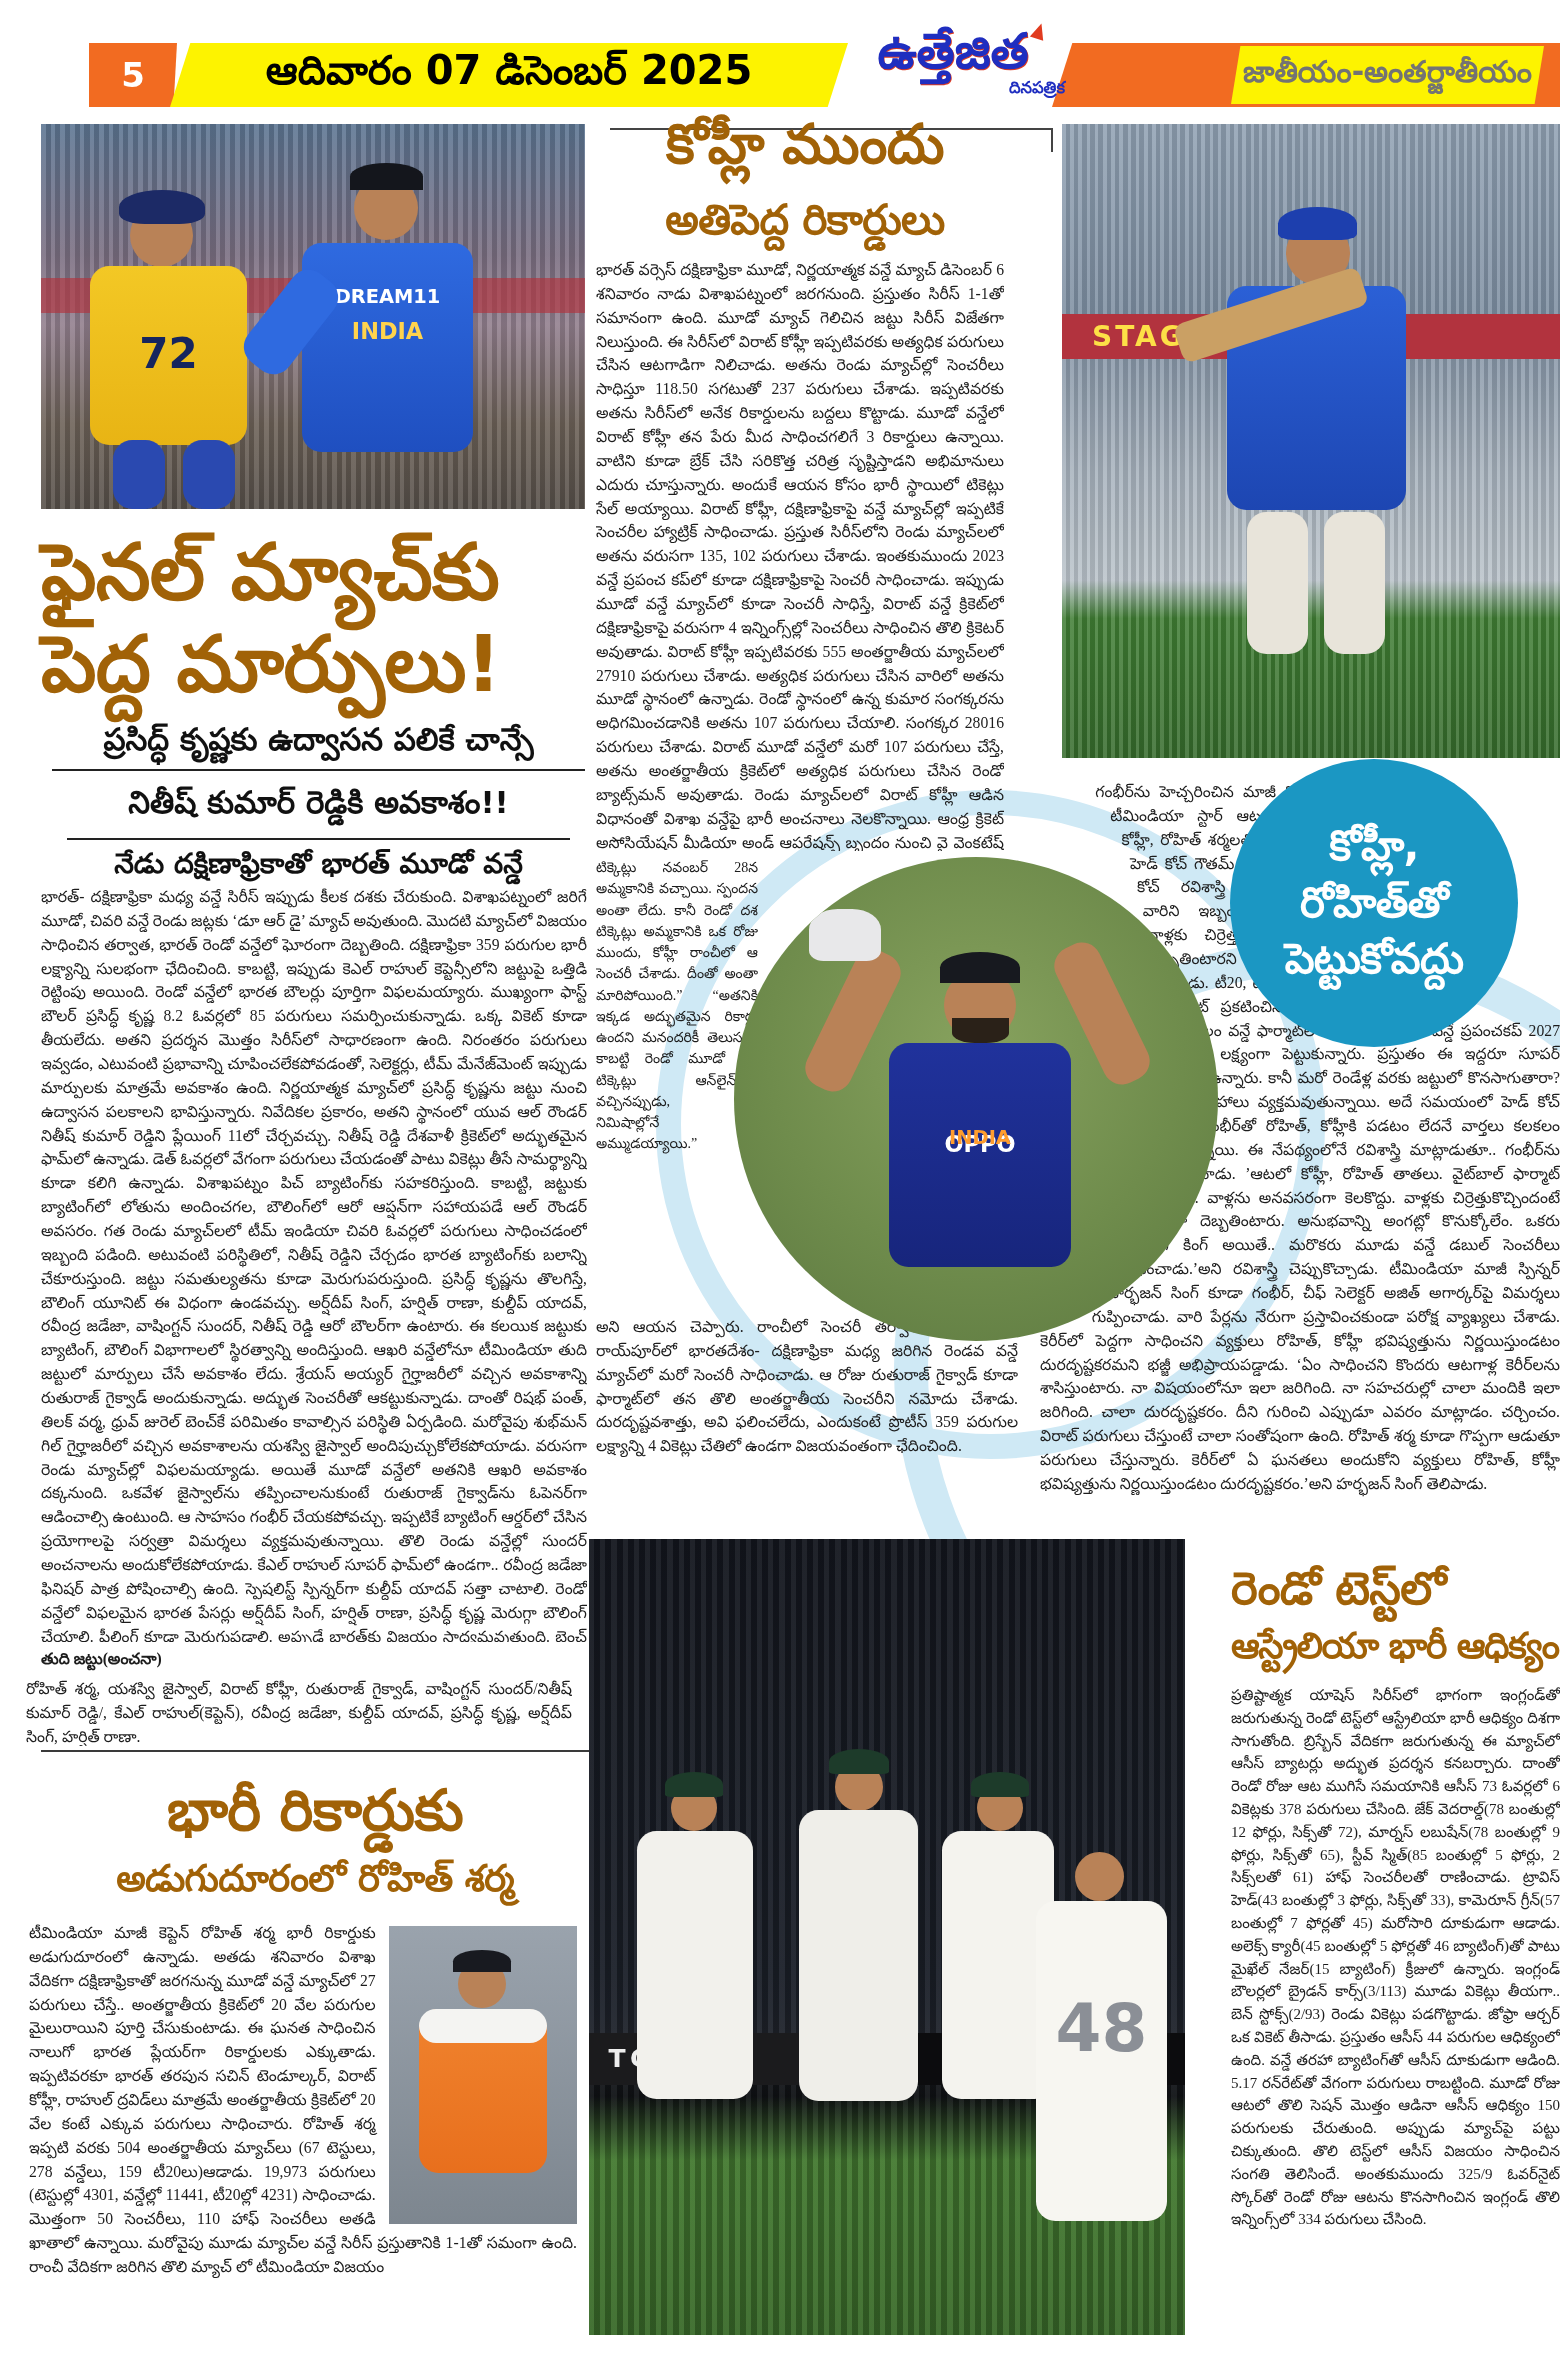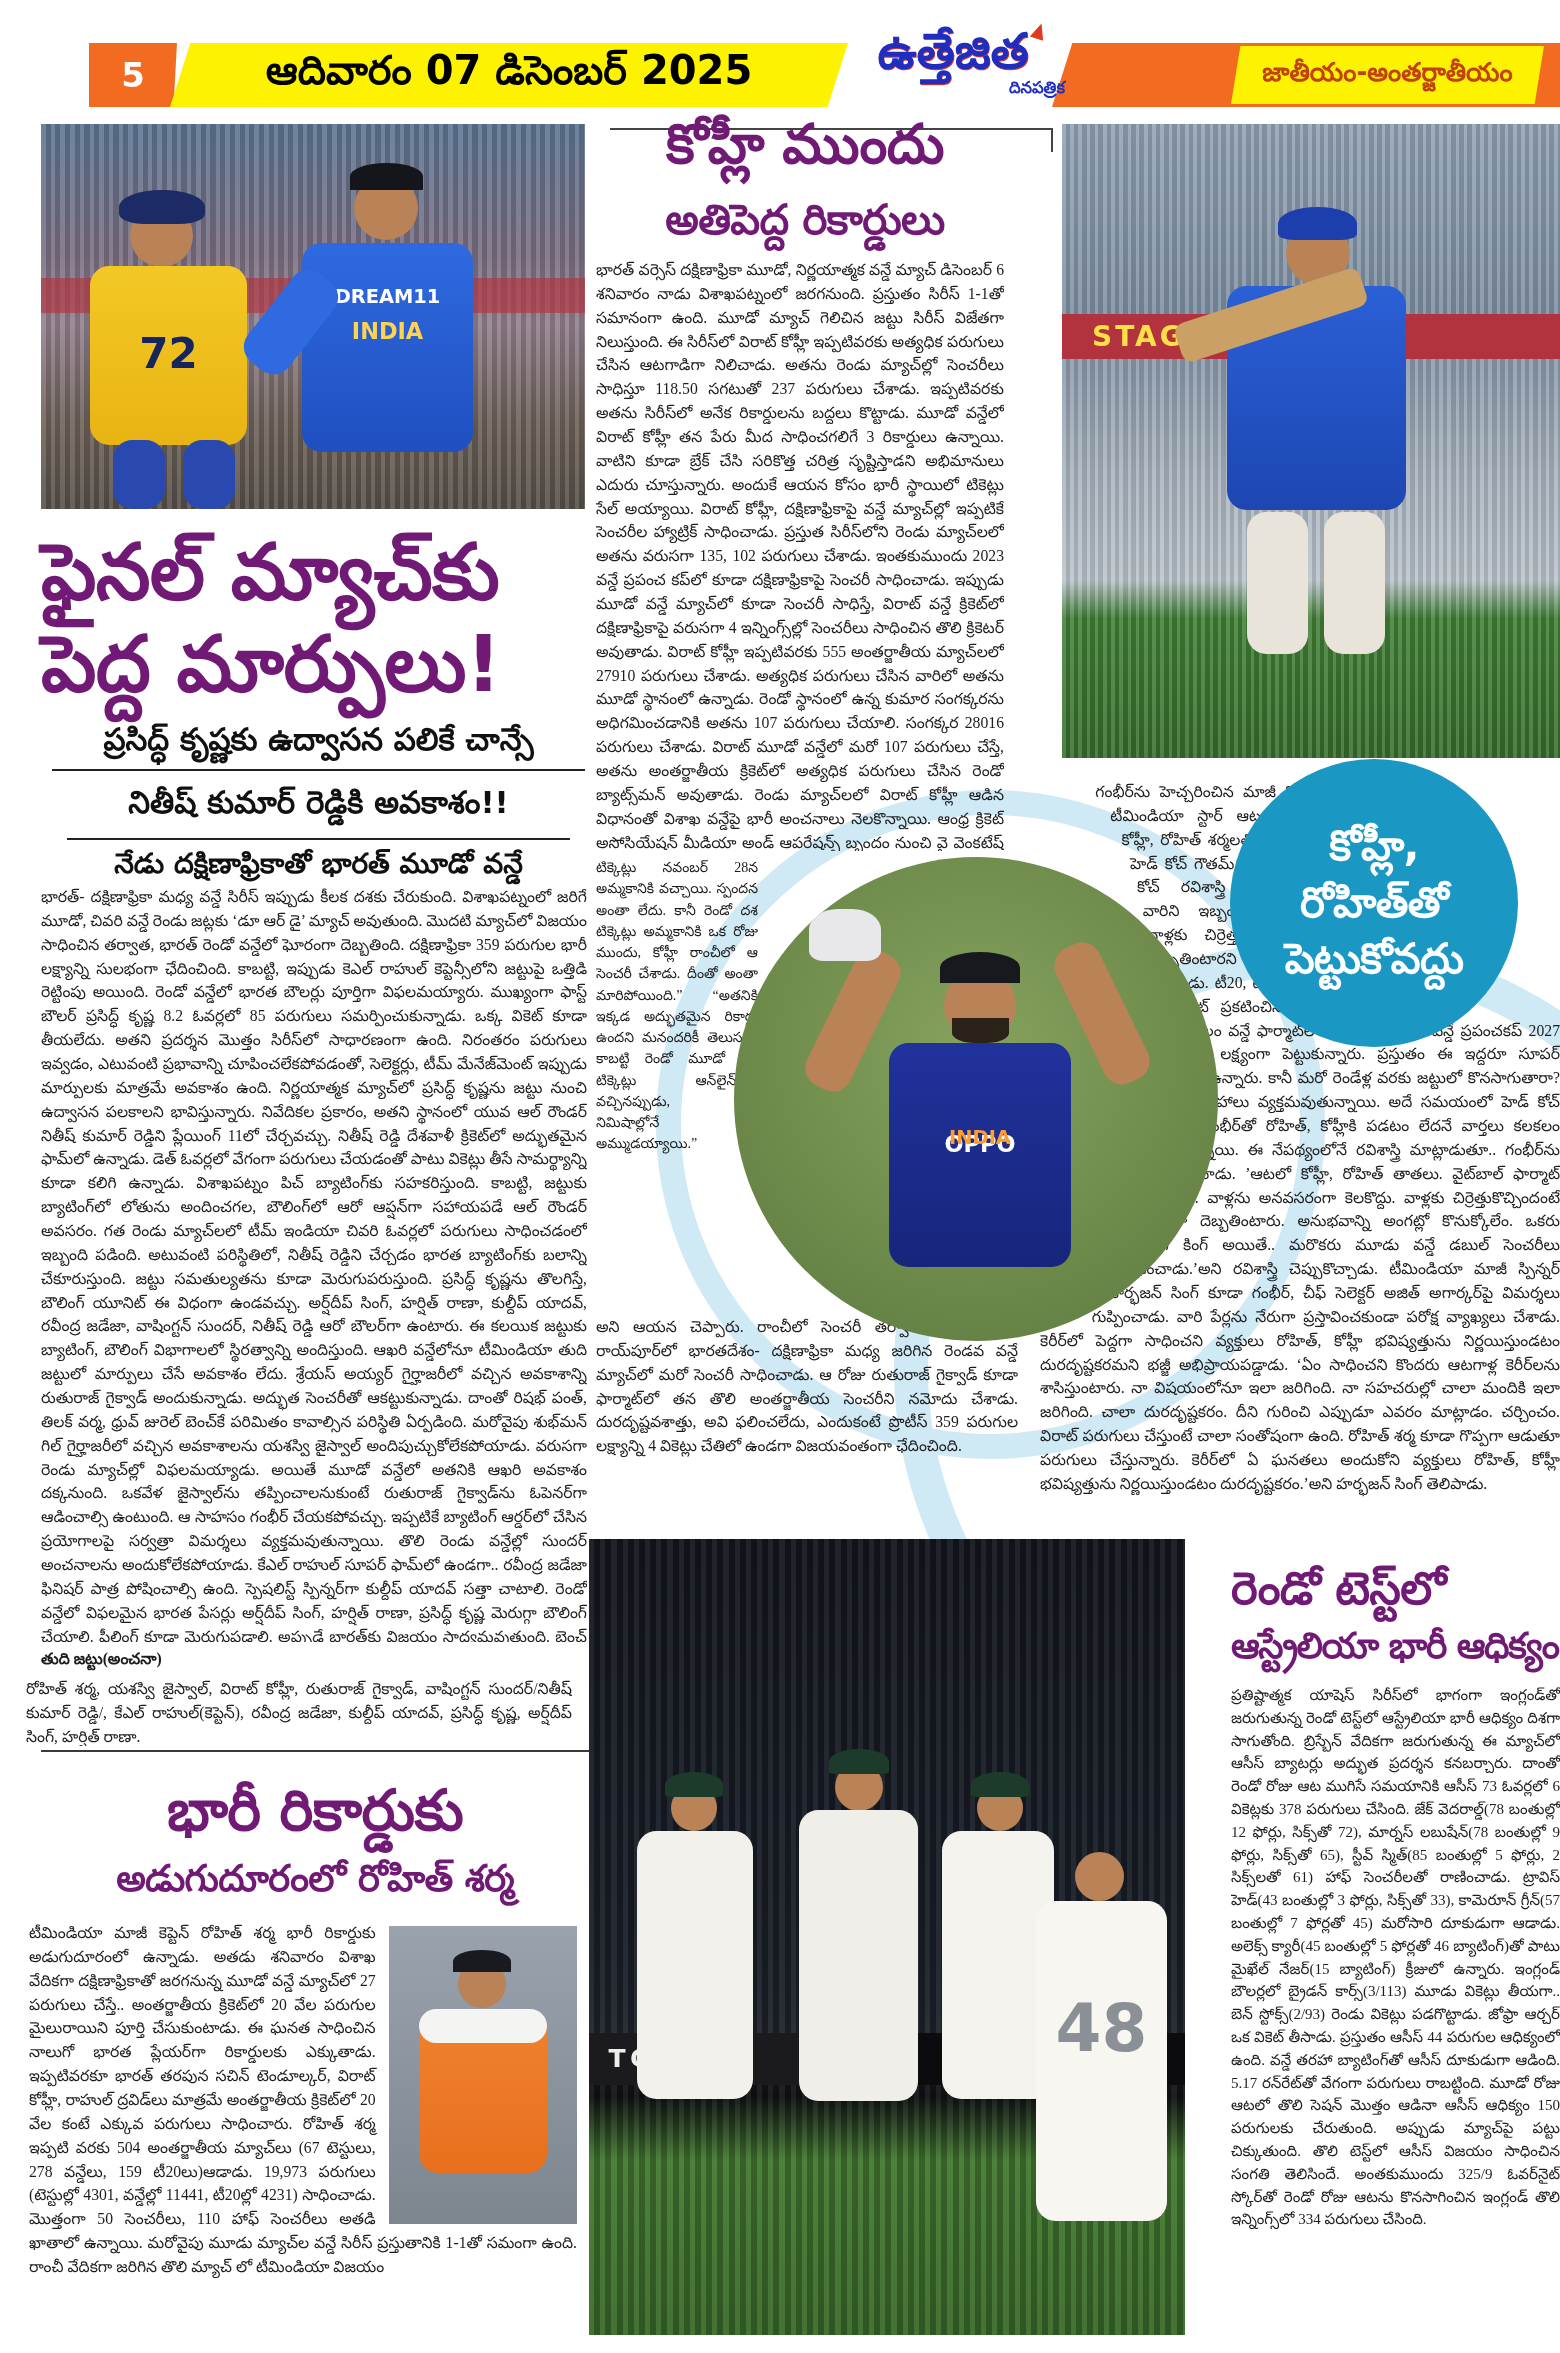--- a/index.html
+++ b/index.html
@@ -11,32 +11,32 @@
   .yellow{background:#fdf300;}
   .slant{clip-path:polygon(3% 0,100% 0,97% 100%,0 100%);}
   .slantL{clip-path:polygon(0 0,100% 0,96% 100%,0 100%);}
   .slantR{clip-path:polygon(4% 0,100% 0,100% 100%,0 100%);}
   #hdr-num{left:89px;top:43px;width:88px;height:64px;color:#fff;font-size:34px;font-weight:700;
            display:flex;align-items:center;justify-content:center;}
   #hdr-date{left:170px;top:43px;width:678px;height:64px;display:flex;align-items:center;justify-content:center;
             font-size:40px;font-weight:800;color:#000;}
   #hdr-right{left:1052px;top:43px;width:508px;height:64px;}
   #hdr-section{left:1231px;top:46px;width:313px;height:58px;display:flex;align-items:center;justify-content:center;
-               font-size:26px;font-weight:800;color:#c2410c;}
+               font-size:30px;font-weight:800;color:#737373;}
   #masthead{left:841px;top:27px;width:224px;height:95px;text-align:center;}
   #masthead .t{font-size:49px;font-weight:800;color:#1f2ec0;line-height:1.0;text-shadow:0.7px 0.7px 0 #e13b1f;}
   #masthead .s{font-size:16.4px;font-weight:700;color:#1f2ec0;text-align:right;margin-top:1.5px;}
   #masthead .bird{position:absolute;right:19.4px;top:-4.5px;width:0;height:0;
        border-left:7.5px solid transparent;border-right:7.5px solid transparent;border-bottom:16.4px solid #e13b1f;
        transform:rotate(18deg);}
   
   .rule{border-top:2.2px solid #3a3a3a;height:0;}
   #kohli-corner{left:610px;top:128px;width:441px;height:22.4px;border-top:2.2px solid #444;border-right:2.2px solid #444;}
   
-  .hl{font-weight:800;color:#701a75;letter-spacing:-0.7px;}
+  .hl{font-weight:800;color:#a16207;letter-spacing:-0.7px;}
   #fm-h1{left:41px;top:526px;width:555px;font-size:78px;line-height:1.18;}
   #fm-sub1{left:52px;top:721px;width:533px;font-size:31px;font-weight:700;text-align:center;
            border-bottom:2.2px solid #222;padding-bottom:4px;}
   #fm-sub2{left:67px;top:784px;width:503px;font-size:31px;font-weight:700;text-align:center;
            border-bottom:2.2px solid #222;padding-bottom:10.4px;}
   #fm-deck{left:41px;top:847px;width:555px;font-size:28px;font-weight:700;text-align:center;}
   #kr-h{left:602px;top:112px;width:406px;text-align:center;}
   #kr-h .l1{font-size:55px;font-weight:800;}
   #kr-h .l2{font-size:42px;font-weight:800;margin-top:4.5px;}
   #rr-h1{left:41px;top:1777px;width:548px;font-size:57px;text-align:center;}

